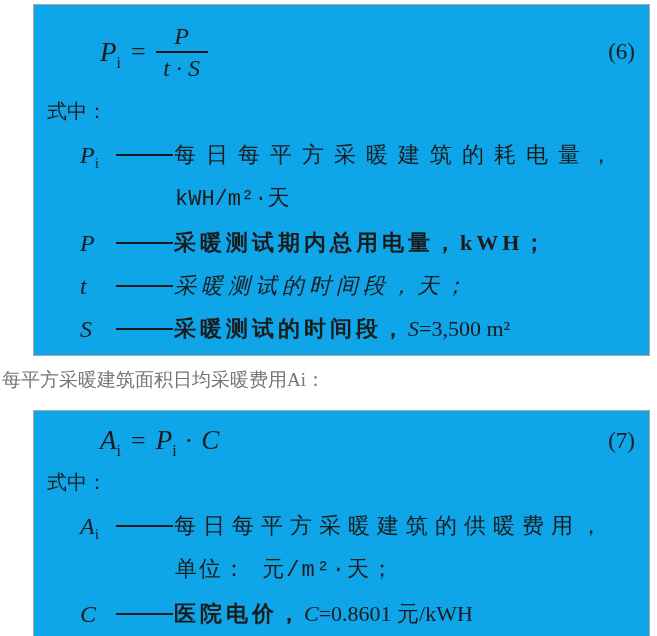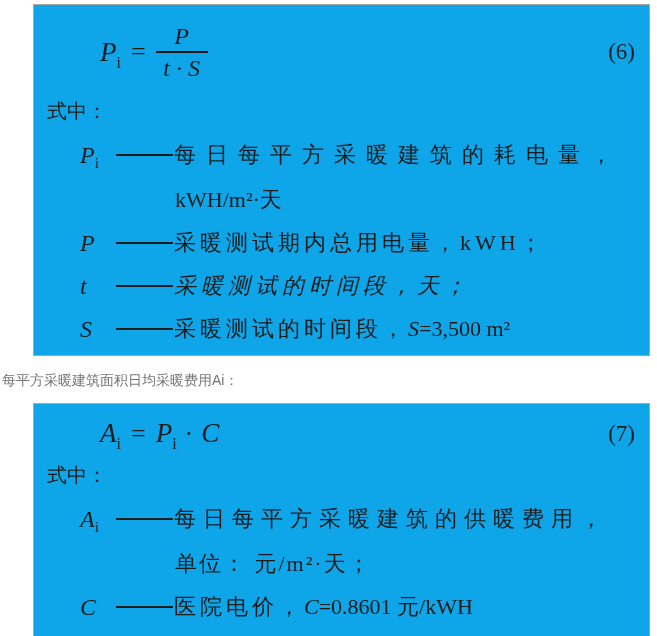--- a/index.html
+++ b/index.html
@@ -99,35 +99,36 @@
     flex-shrink:0;
     margin-right:1px;
   }
   .def-desc { white-space:nowrap; }
   .def-cont {
     font-size:22px;
     line-height:30px;
     margin-top:12px;
     margin-left:141px;
     white-space:nowrap;
+    font-family:Liberation Mono, monospace;
   }
   .ivar { font-style:italic; }
   .ls10 { letter-spacing:10px; }
   .ls7  { letter-spacing:7px; }
   .ls5  { letter-spacing:5px;font-style:italic; }
-  .ls4  { letter-spacing:4px; }
+  .ls4  { letter-spacing:4px;font-weight:bold; }
   .ls2  { letter-spacing:2px; }
 
   
   .between-text {
-    font-family:Liberation Sans, sans-serif;
-    font-size:14px;
+    font-family:Liberation Serif, serif;
+    font-size:19px;
     line-height:20px;
     color:#757575;
-    margin:14px 0 13px 2px;
+    margin:14px 0 20px 2px;
   }
 
   
   .bottom-strip {
     margin:4px 0 0 33px;
     width:617px;
     height:10px;
     background:#e4e4e4;
   }
 </style>

